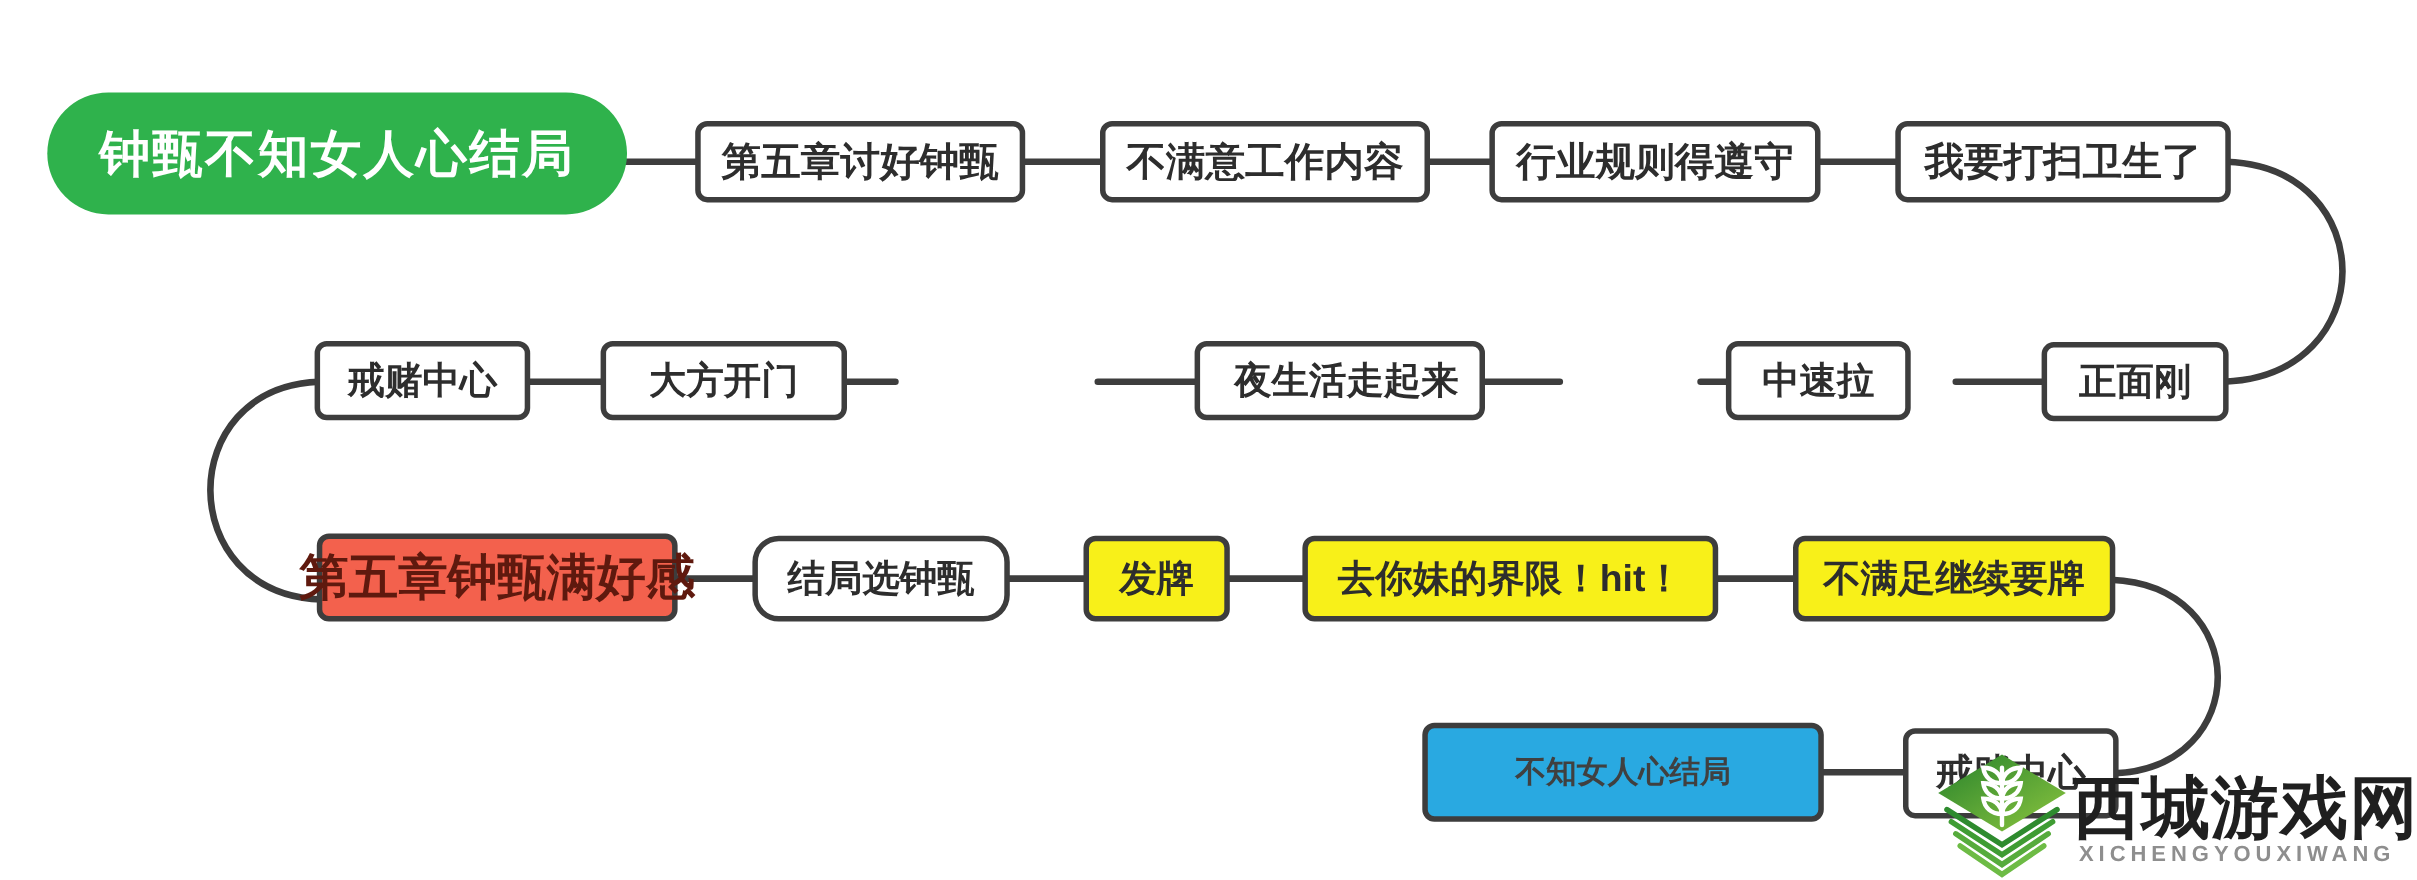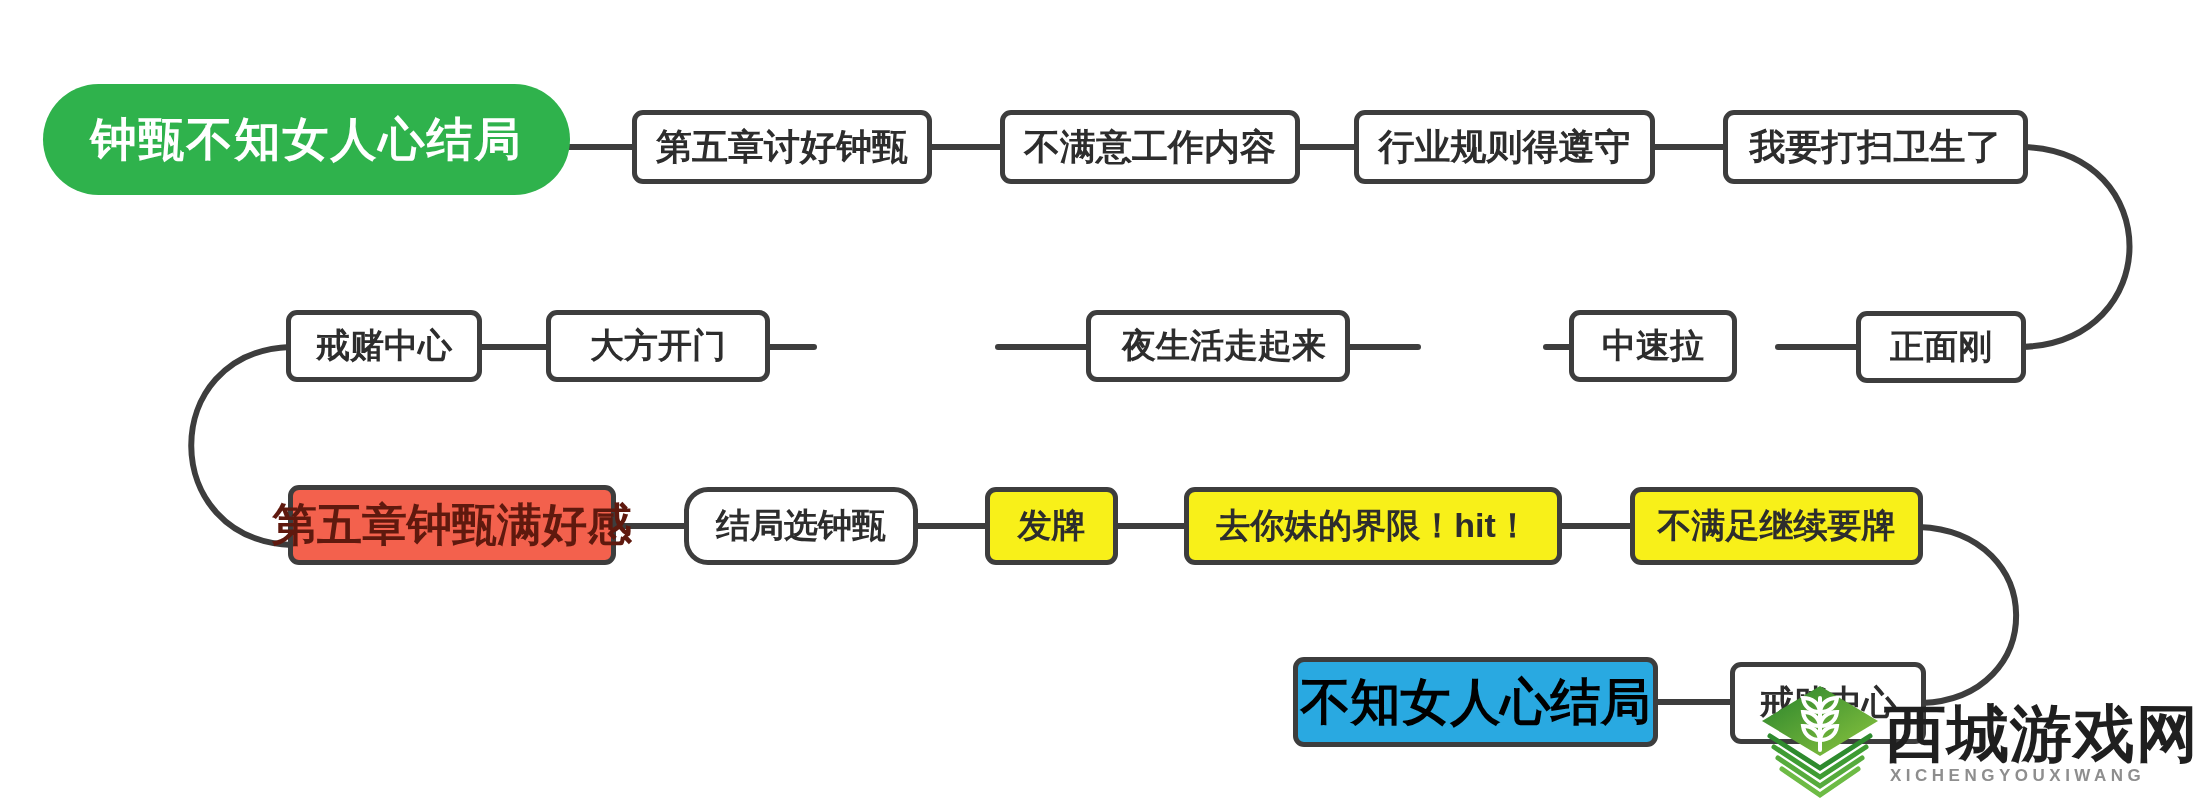--- a/index.html
+++ b/index.html
@@ -28,33 +28,33 @@
   .node.root{
     background:#2fb24c;
     border:none;
     border-radius:70px;
     color:#ffffff;
     font-size:46px;
     letter-spacing:2px;
   }
   .node.yellow{background:#f8f019;}
   .node.red{background:#f3614d;color:#5f190e;font-size:45px;}
-  .node.blue{background:#29a9e1;color:#000000;font-size:50px;}
+  .node.blue{background:#29a9e1;color:#404040;font-size:28px;}
   .node.big{font-size:36px;}
 
   
   #watermark{position:absolute;left:1756px;top:680px;width:441px;height:120px;z-index:5;}
   #wm-logo{position:absolute;left:4px;top:4px;}
   #wm-name{
     position:absolute;left:128px;top:12px;
     font-size:62px;font-weight:bold;color:#1f1f1f;letter-spacing:1px;white-space:nowrap;
   }
   #wm-sub{
     position:absolute;left:134px;top:86px;
-    font-size:17px;font-weight:bold;color:#8e8e8e;letter-spacing:4.5px;white-space:nowrap;
+    font-size:20px;font-weight:bold;color:#8e8e8e;letter-spacing:4.5px;white-space:nowrap;
   }
 </style>
 </head>
 <body>
 
 <div id="stage">
 
   <svg id="wires" viewBox="0 0 2197 800" fill="none" stroke="#3d3d3d" stroke-width="6" stroke-linecap="round">
 
     <path d="M566 147 H638"></path>

